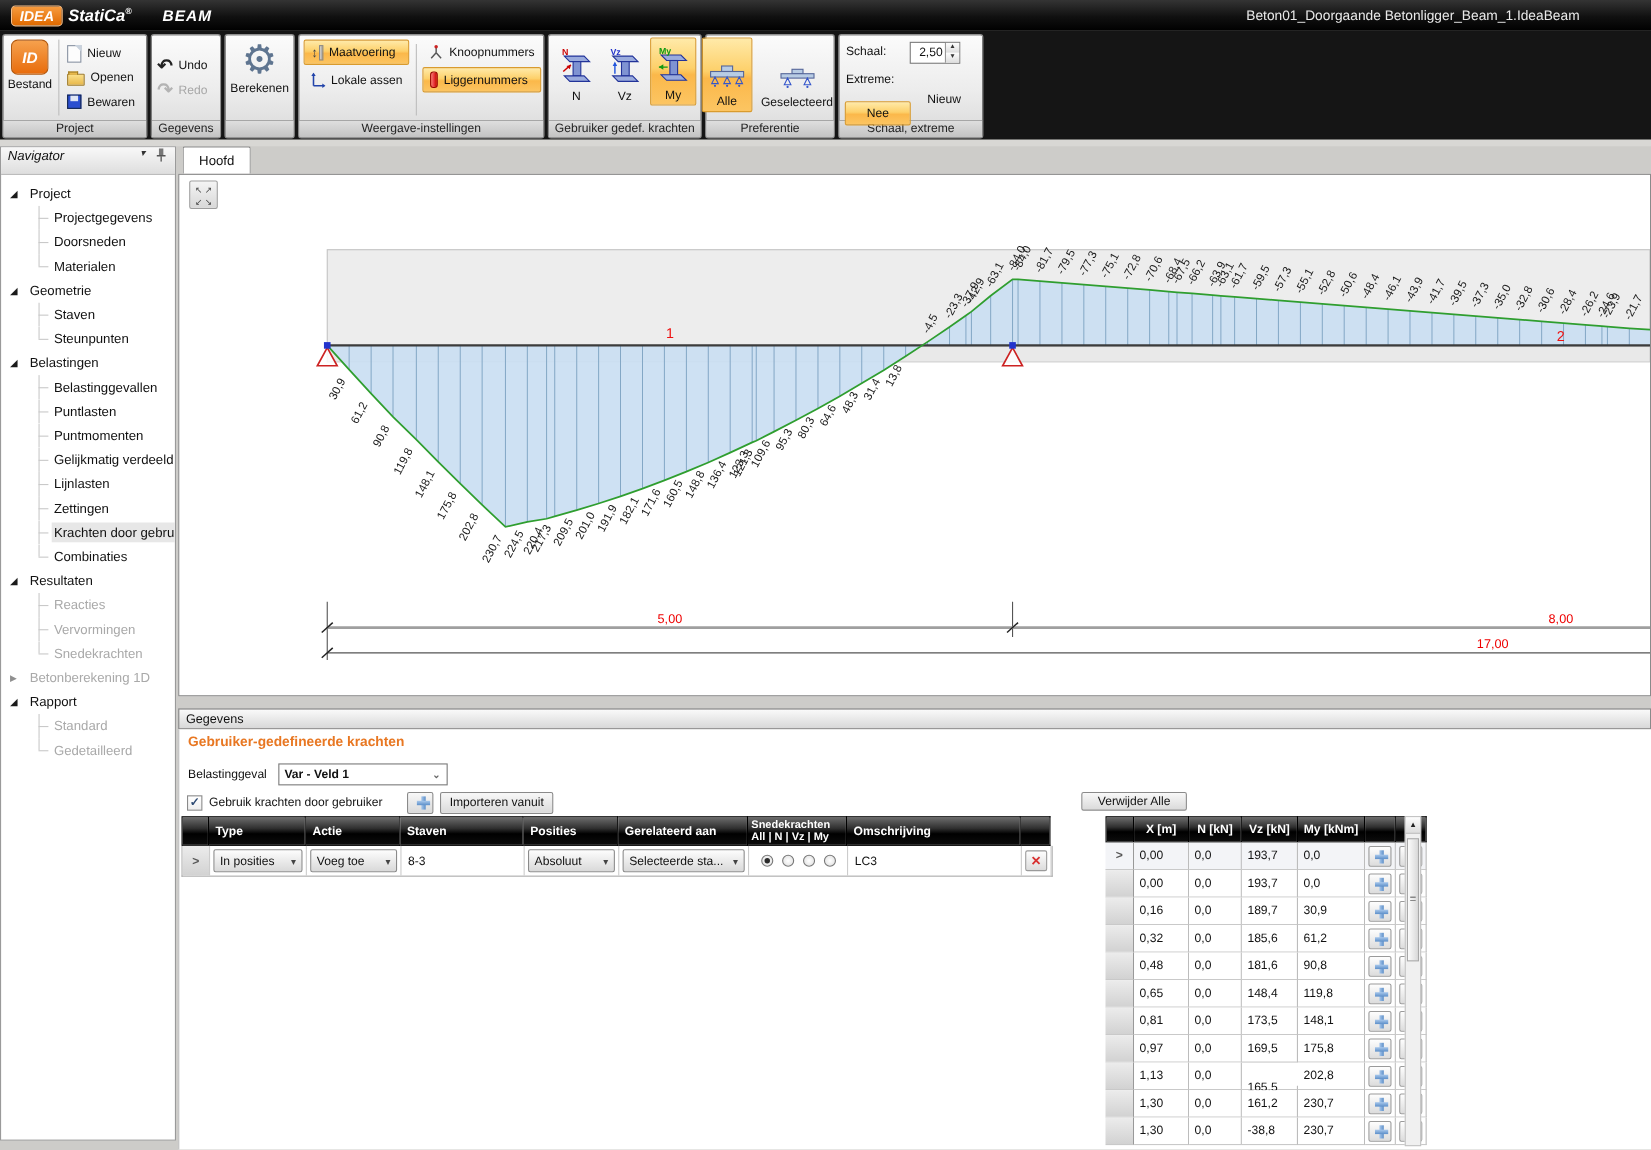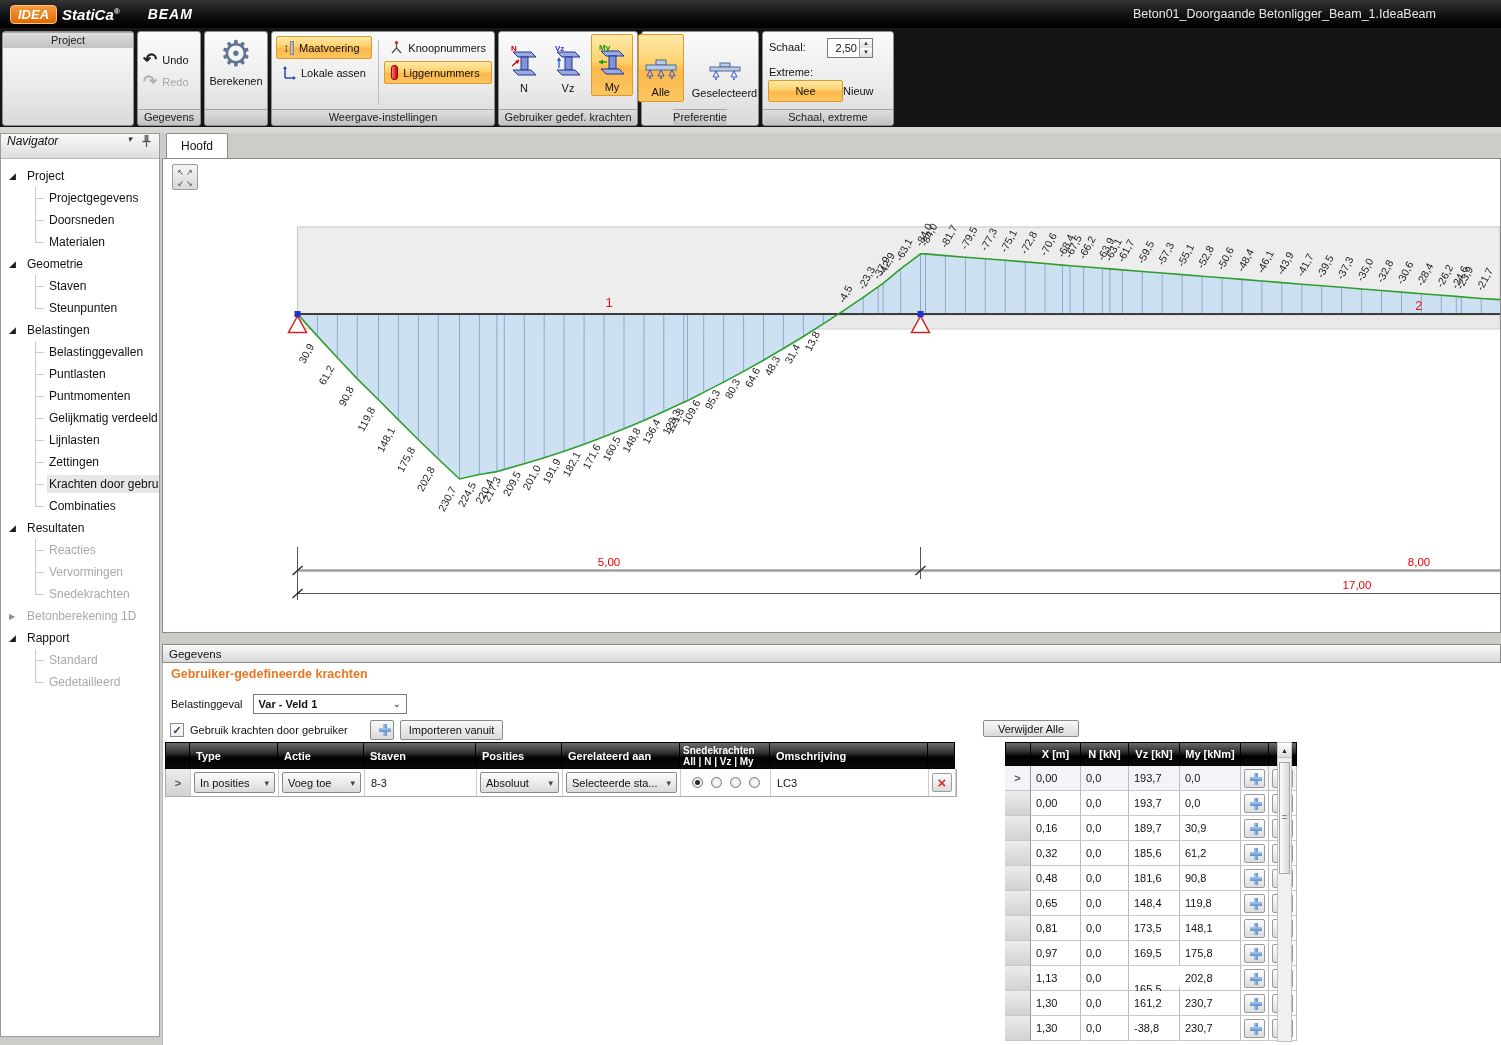--- a/index.html
+++ b/index.html
@@ -170,20 +170,41 @@
 <div class="titlebar">
   <span class="logo-idea">IDEA</span>
   <span class="logo-statica"><span>StatiCa</span><span class="logo-reg">®</span></span>
   <span class="logo-beam">BEAM</span>
   <span class="doc-title">Beton01_Doorgaande Betonligger_Beam_1.IdeaBeam</span>
 </div>
 
 <div class="ribbon">
 
   <div class="rgroup" style="width:132px;">
+    <div class="rgroup-body">
+      <div class="bigbtn">
+        <span class="ic-id">ID</span>
+        <span>Bestand</span>
+      </div>
+      <div class="vsep"></div>
+      <div style="display:flex;flex-direction:column;justify-content:center;">
+        <div class="sbtn">
+          <span class="ic-doc"></span>
+          <span>Nieuw</span>
+        </div>
+        <div class="sbtn">
+          <span class="ic-folder"></span>
+          <span>Openen</span>
+        </div>
+        <div class="sbtn">
+          <span class="ic-save"></span>
+          <span>Bewaren</span>
+        </div>
+      </div>
+    </div>
     <div class="rgroup-label">Project</div>
   </div>
 
   <div class="rgroup" style="width:64px;">
     <div class="rgroup-body" style="flex-direction:column;justify-content:center;">
       <div class="sbtn">
         <span class="ic-undo">↶</span>
         <span>Undo</span>
       </div>
       <div class="sbtn grey">
@@ -282,21 +303,21 @@
             <line x1="1" y1="17" x2="9" y2="17" stroke="#119911" stroke-width="1.3"></line>
             <path d="M1 17 L5 14.5 L5 19.5 Z" fill="#119911"></path>
           </svg>
         </span>
         <span>My</span>
       </div>
     </div>
     <div class="rgroup-label">Gebruiker gedef. krachten</div>
   </div>
 
-  <div class="rgroup" style="width:118px;align-items:center;">
+  <div class="rgroup" style="width:118px;">
     <div class="rgroup-body" style="justify-content:center;gap:3px;">
       <div class="pbtn tog">
         <svg width="34" height="24">
           <rect x="12" y="2" width="10" height="5" fill="#b8cce4" stroke="#556699"></rect>
           <rect x="2" y="7" width="30" height="5" fill="#b8cce4" stroke="#556699"></rect>
           <path d="M6 12 L3 18 L9 18 Z M17 12 L14 18 L20 18 Z M28 12 L25 18 L31 18 Z" fill="none" stroke="#3355cc"></path>
           <circle cx="6" cy="20" r="1" fill="#3355cc"></circle>
             <circle cx="17" cy="20" r="1" fill="#3355cc"></circle>
             <circle cx="28" cy="20" r="1" fill="#3355cc"></circle>
         </svg>
@@ -320,21 +341,21 @@
     <div class="rgroup-body" style="position:relative;">
       <span style="position:absolute;left:6px;top:9px;">Schaal:</span>
       <div class="spin" style="position:absolute;left:64px;top:6px;">
         <span class="val">2,50</span>
         <span class="updown">
             <span>▲</span>
             <span>▼</span>
           </span>
       </div>
       <span style="position:absolute;left:6px;top:34px;">Extreme:</span>
-      <div class="tog" style="position:absolute;left:5px;top:48px;width:75px;height:22px;display:flex;align-items:center;justify-content:center;">
+      <div class="tog" style="position:absolute;left:5px;top:60px;width:60px;height:22px;display:flex;align-items:center;justify-content:center;">
         <span>Nee</span>
       </div>
       <span style="position:absolute;left:80px;top:53px;">Nieuw</span>
     </div>
     <div class="rgroup-label">Schaal, extreme</div>
   </div>
 </div>
 <div style="position:absolute;top:127px;left:0;right:0;height:6px;background:#d8d7d4;"></div>
 
 <div class="navigator">

